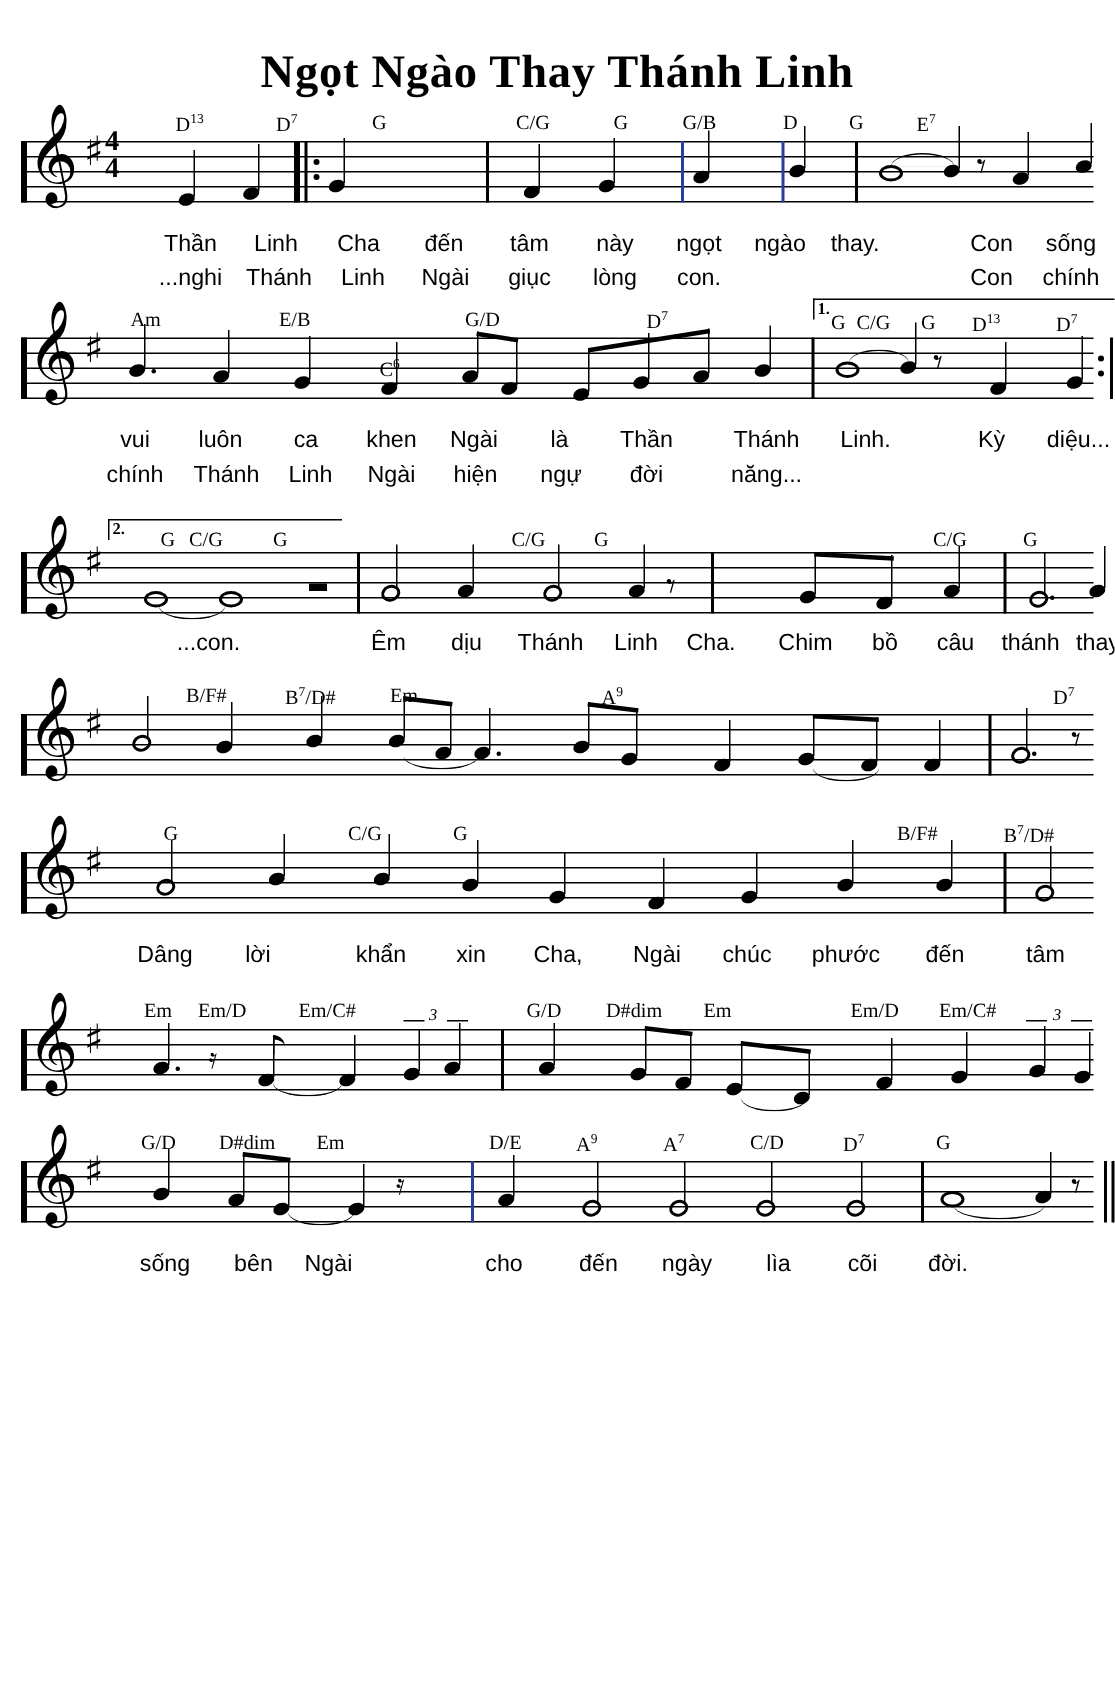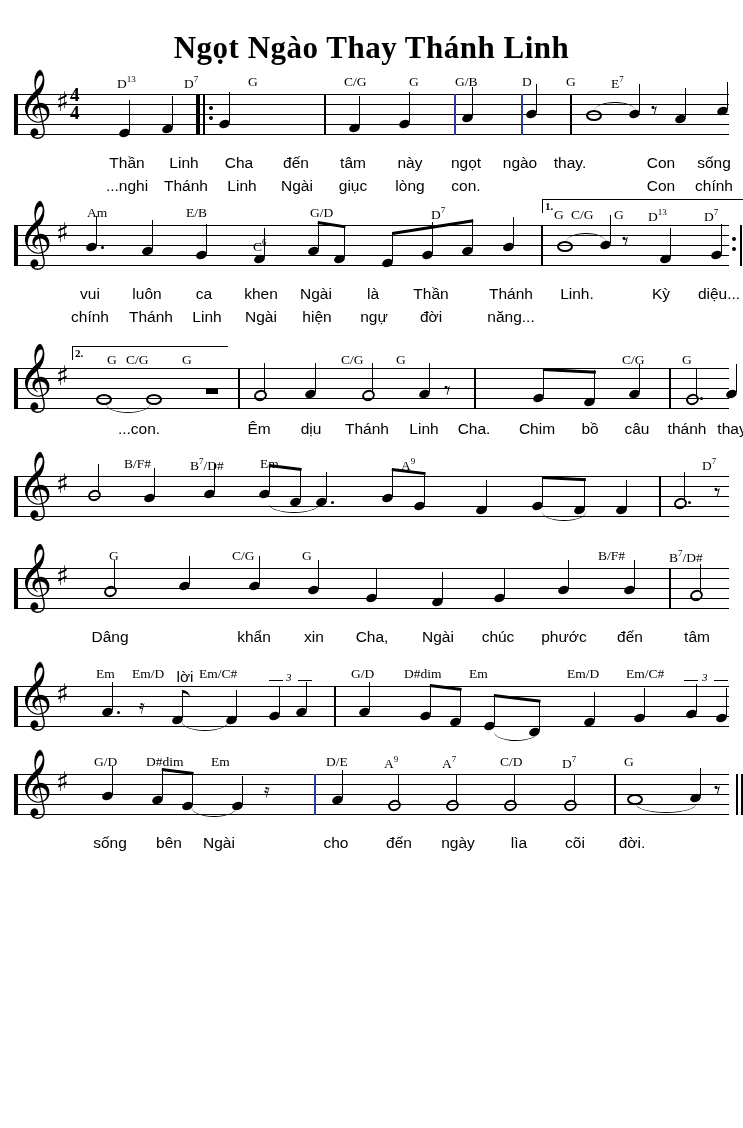--- a/index.html
+++ b/index.html
@@ -609,21 +609,21 @@
       <div class="note" style="left:610px; top:30px;"></div>
       <div class="stem" style="left:620px; top:4px; height:28px;"></div>
 
       <div class="barline" style="left:655px;"></div>
       <div class="note hollow" style="left:676px; top:34px;"></div>
       <div class="stem" style="left:686px; top:8px; height:28px;"></div>
     </div>
 
     <div class="lyrics" style="height:22px;">
       <div class="lyric" style="left:96px;">Dâng</div>
-      <div class="lyric" style="left:171px;margin-top:40px;">lời</div>
+      <div class="lyric" style="left:158px;">lời</div>
       <div class="lyric" style="left:240px;">khẩn</div>
       <div class="lyric" style="left:300px;">xin</div>
       <div class="lyric" style="left:358px;">Cha,</div>
       <div class="lyric" style="left:424px;">Ngài</div>
       <div class="lyric" style="left:484px;">chúc</div>
       <div class="lyric" style="left:550px;">phước</div>
       <div class="lyric" style="left:616px;">đến</div>
       <div class="lyric" style="left:683px;">tâm</div>
     </div>
   </div>

